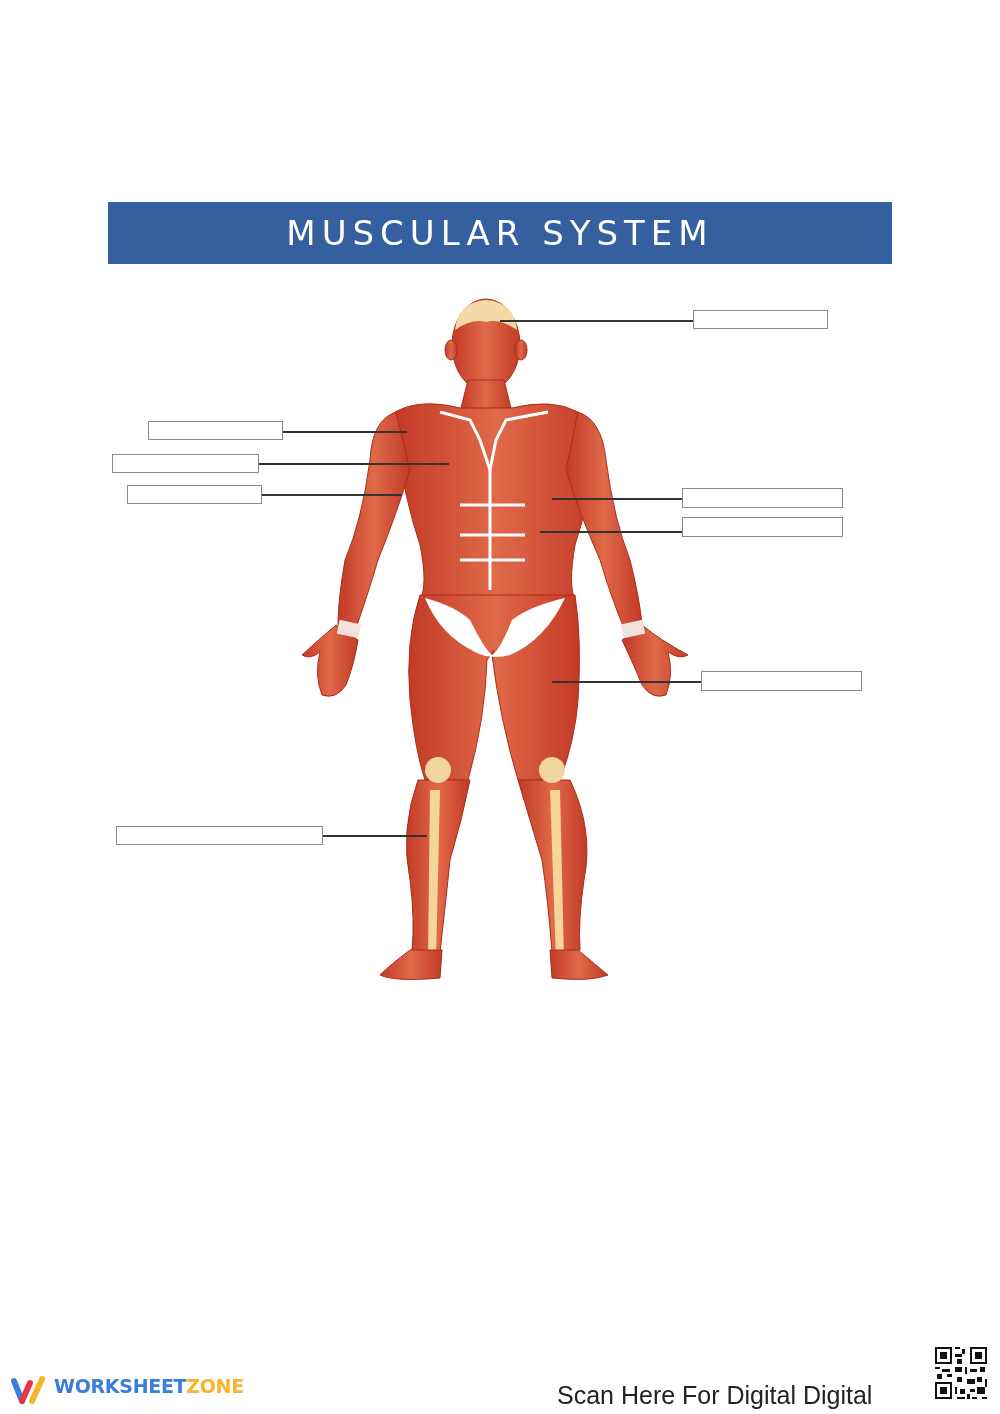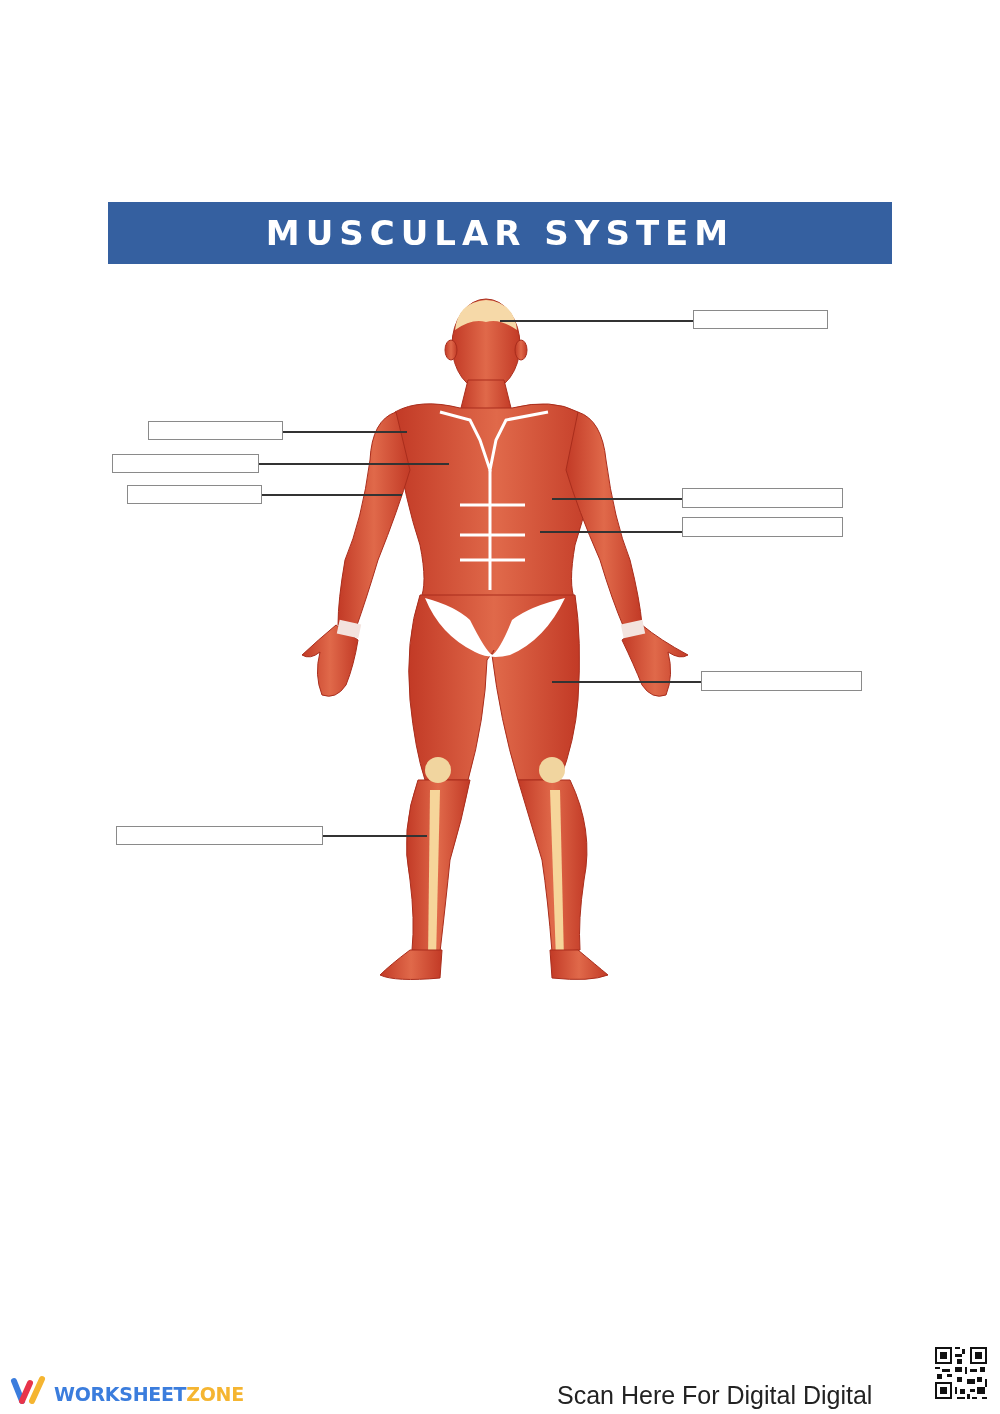--- a/index.html
+++ b/index.html
@@ -1,22 +1,22 @@
 <!DOCTYPE html>
 <html><head>
 <meta charset="utf-8">
 <style>
   html, body { margin:0; padding:0; background:#ffffff; }
   body { width:1000px; height:1414px; position:relative; overflow:hidden; font-family:"DejaVu Sans", sans-serif; }
   .title-bar { position:absolute; left:108px; top:202px; width:784px; height:62px; background:#3560a0; display:flex; align-items:center; justify-content:center; }
-  .title-text { color:#ffffff; font-family:"DejaVu Sans", sans-serif; font-size:34px; font-weight:700; letter-spacing:6px; }
+  .title-text { color:#ffffff; font-family:"DejaVu Sans", sans-serif; font-size:34px; font-weight:400; letter-spacing:6px; }
   .figure { position:absolute; left:0; top:0; width:1000px; height:1414px; }
   .label-box { position:absolute; background:#ffffff; border:1.5px solid #8a8a8a; box-sizing:border-box; }
   .leader { position:absolute; height:1.5px; background:#333333; }
-  .footer-logo { position:absolute; left:10px; top:1375px; display:flex; align-items:flex-end; }
+  .footer-logo { position:absolute; left:10px; top:1375px; display:flex; align-items:flex-start; }
   .logo-text { font-family:"DejaVu Sans", sans-serif; font-weight:bold; font-size:19px; margin-left:6px; letter-spacing:-0.3px; }
   .logo-text .w { color:#3b7ddd; }
   .logo-text .z { color:#f5b531; }
   .scan-text { position:absolute; left:557px; top:1381px; font-family:"Liberation Sans", sans-serif; font-size:25px; color:#222222; }
   .qr { position:absolute; left:930px; top:1342px; width:62px; height:62px; background:#fff; }
 </style>
 </head>
 <body>
 
 <div class="title-bar">

